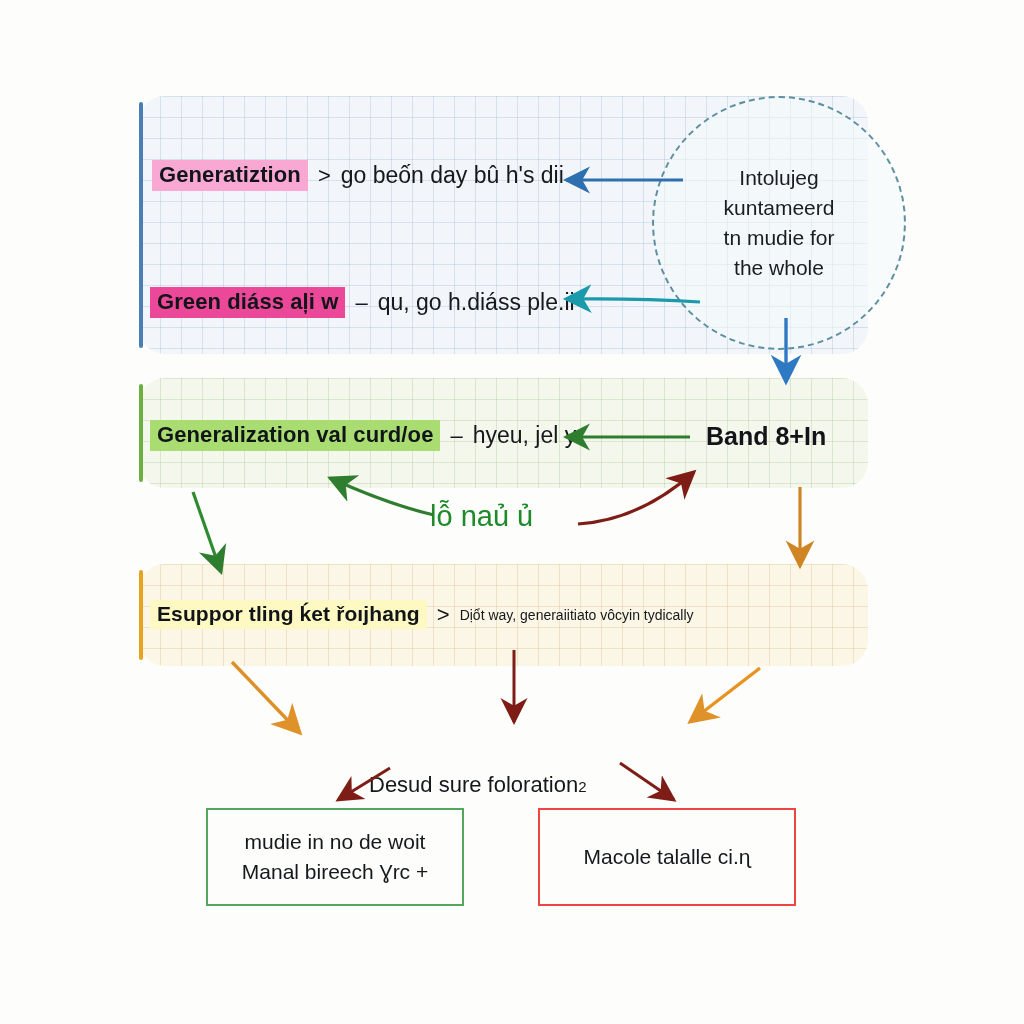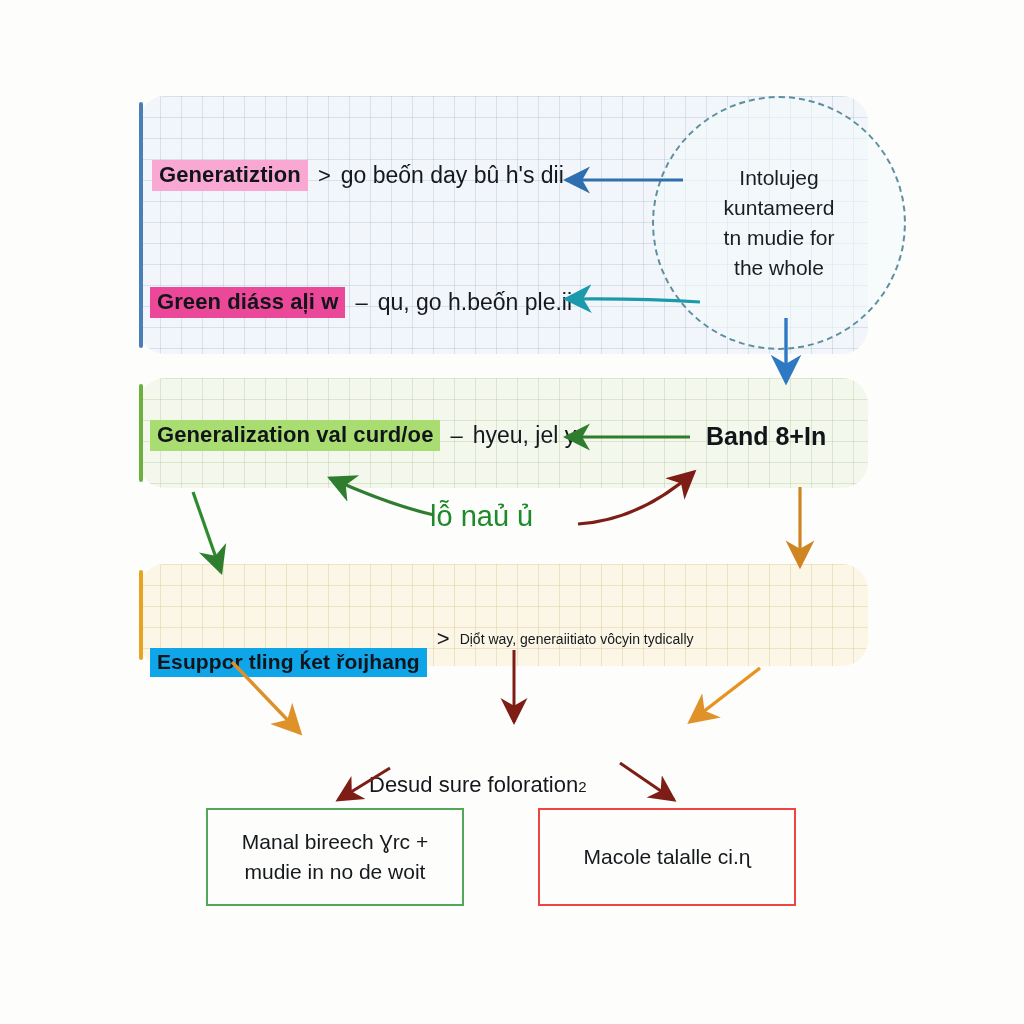--- a/index.html
+++ b/index.html
@@ -63,21 +63,21 @@
   }
   .hl{
     font-weight:bold;
     padding:2px 7px 3px 7px;
     color:#111418;
     letter-spacing:.1px;
   }
   .hl-blue{background:#f9a8d4;}
   .hl-teal{background:#ec4899;}
   .hl-green{background:#a9dd72;}
-  .hl-yellow{background:#0ea5e9;margin-top:48px;}
+  .hl-yellow{background:#fef9c3;}
   .sep{padding:0 10px 0 10px;font-size:22px;color:#15181c;}
   .rest{font-size:23px;color:#15181c;}
 
   #row1{left:152px;top:160px;}
   #row2{left:150px;top:287px;}
   #row3{left:150px;top:420px;}
   #row4{left:150px;top:600px;}
   #row4 .hl{font-size:21px;}
   #row4 .rest{font-size:14px;}
 
@@ -135,21 +135,21 @@
 
   <div class="row" id="row1">
     <span class="hl hl-blue">Generatiztion</span>
     <span class="sep">&gt;</span>
     <span class="rest">go beốn day bû h's dii</span>
   </div>
 
   <div class="row" id="row2">
     <span class="hl hl-teal">Green diáss aļi w</span>
     <span class="sep">–</span>
-    <span class="rest">qu, go h.beốn ple.ii</span>
+    <span class="rest">qu, go h.diáss ple.ii</span>
   </div>
 
   <div class="panel" id="panel-green">
     <div class="grid"></div>
     <div class="accent"></div>
   </div>
 
   <div class="row" id="row3">
     <span class="hl hl-green">Generalization val curd/oe</span>
     <span class="sep">–</span>
@@ -177,22 +177,22 @@
   </div>
 
   <div id="band-label">Band 8+In</div>
   <div id="mid-green-label">lỗ naủ ủ</div>
   <div id="desud-label">
     <span>Desud sure foloration</span><span class="sub">2</span>
   </div>
 
   <div class="obox" id="box-left">
     <div>
+      <div>mudie in no de woit</div>
       <div>Manal bireech Ɣrc +</div>
-      <div>mudie in no de woit</div>
     </div>
   </div>
 
   <div class="obox" id="box-right">
     <div>
       <div>Macole talalle ci.ɳ</div>
     </div>
   </div>
 
   <svg id="wires" viewBox="0 0 1024 1024">

